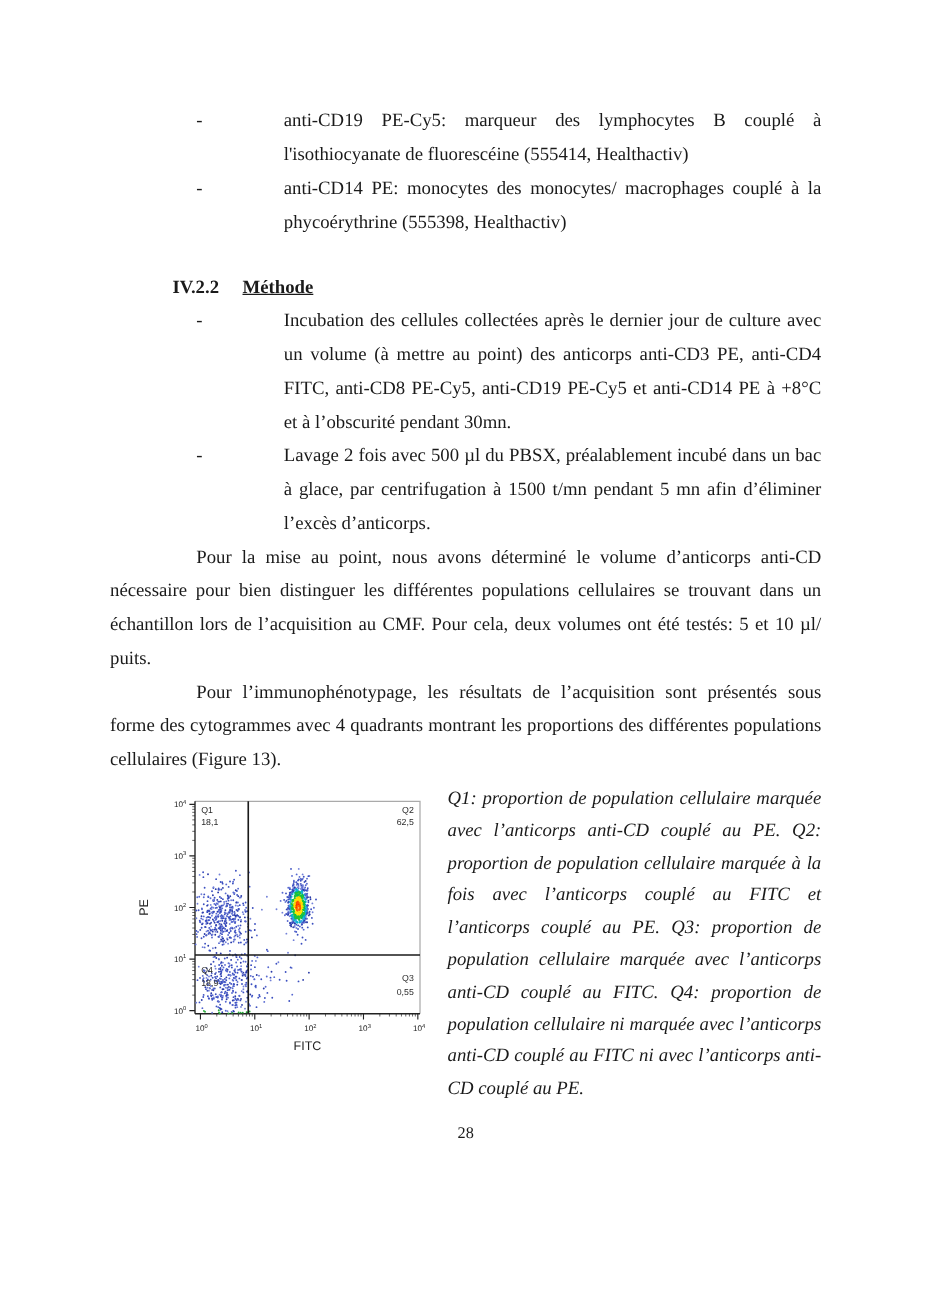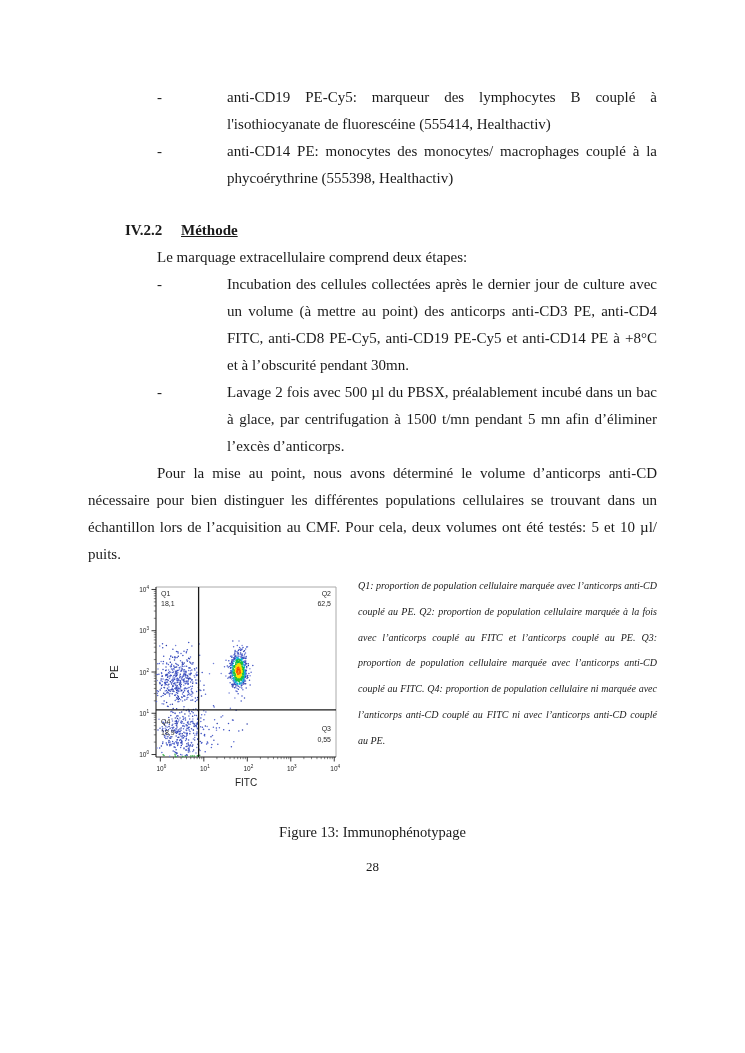--- a/index.html
+++ b/index.html
@@ -13,31 +13,31 @@
     overflow:hidden;
   }
   .content{
     position:absolute;
     left:88px; right:88px; top:84px;
     font-size:15px; line-height:27px;
   }
   .bullet{display:flex; margin-left:69px; text-align:justify;}
   .bullet .dash{width:23px; flex:0 0 23px;}
   .bullet .btext{flex:1;margin-left:47px;}
-  .heading{margin-left:37px; margin-top:25px; font-weight:bold;}
+  .heading{margin-left:50px; margin-top:25px; font-weight:bold;}
   .heading .hnum{display:inline-block; width:56px;}
   .heading .htitle{text-decoration:underline;}
   p{margin:0; text-align:justify;}
   p.indent{text-indent:69px;}
   .figure-row{display:flex; margin-top:5px;}
   .plot-wrap{flex:0 0 270px; width:270px; height:226px;}
   .legend{
     flex:1; margin-left:0px;
     font-style:italic; text-align:justify;
-    font-size:10px; line-height:25.8px;
+    font-size:15px; line-height:25.8px;
   }
   .caption{margin-top:20px; text-align:center; font-size:14.5px;}
   .pagenum{margin-top:7px; text-align:center; font-size:13px;}
   svg text{font-family:"Liberation Sans", sans-serif;}
 </style>
 </head>
 <body>
 
 <div class="page">
   <div class="content">
@@ -47,33 +47,33 @@
       <div class="btext">anti-CD19 PE-Cy5: marqueur des lymphocytes B couplé à l'isothiocyanate de fluorescéine (555414, Healthactiv)</div>
     </div>
     <div class="bullet">
       <span class="dash">-</span>
       <div class="btext">anti-CD14 PE: monocytes des monocytes/ macrophages couplé à la phycoérythrine (555398, Healthactiv)</div>
     </div>
 
     <div class="heading">
       <span class="hnum">IV.2.2</span><span class="htitle">Méthode</span>
     </div>
-    <p style="margin-left:69px;">Le marquage extracellulaire comprend deux étapes:</p>
 
     <div class="bullet">
       <span class="dash">-</span>
       <div class="btext">Incubation des cellules collectées après le dernier jour de culture avec un volume (à mettre au point) des anticorps anti-CD3 PE, anti-CD4 FITC, anti-CD8 PE-Cy5, anti-CD19 PE-Cy5 et anti-CD14 PE à +8°C et à l’obscurité pendant 30mn.</div>
     </div>
     <div class="bullet">
       <span class="dash">-</span>
       <div class="btext">Lavage 2 fois avec 500 µl du PBSX, préalablement incubé dans un bac à glace, par centrifugation à 1500 t/mn pendant 5 mn afin d’éliminer l’excès d’anticorps.</div>
     </div>
 
     <p class="indent">Pour la mise au point, nous avons déterminé le volume d’anticorps anti-CD nécessaire pour bien distinguer les différentes populations cellulaires se trouvant dans un échantillon lors de l’acquisition au CMF. Pour cela, deux volumes ont été testés: 5 et 10 µl/ puits.</p>
 
+    <p class="indent">Pour l’immunophénotypage, les résultats de l’acquisition sont présentés sous forme des cytogrammes avec 4 quadrants montrant les proportions des différentes populations cellulaires (Figure 13).</p>
 
     <div class="figure-row">
       <div class="plot-wrap" id="plot"><svg width="270" height="226" viewBox="0 0 270 226">
             <path d="M 68 14 L 248 14 L 248 184" fill="none" stroke="#aaaaaa" stroke-width="1"></path>
             <line x1="68" y1="14" x2="68" y2="184" stroke="#222222" stroke-width="1.1"></line>
             <line x1="68" y1="184" x2="248" y2="184" stroke="#222222" stroke-width="1.1"></line>
             <line x1="72.34782608695652" y1="184" x2="72.34782608695652" y2="188.5" stroke="#222222" stroke-width="0.9"></line>
             <text x="73.34782608695652" y="198" text-anchor="middle" font-size="6.5" fill="#222222">10<tspan font-size="4.6" dy="-3">0</tspan></text>
             <line x1="68" y1="181.5242718446602" x2="63.5" y2="181.5242718446602" stroke="#222222" stroke-width="0.9"></line>
             <text x="61" y="184.0242718446602" text-anchor="end" font-size="6.5" fill="#222222">10<tspan font-size="4.6" dy="-3">0</tspan></text>
@@ -1689,17 +1689,16 @@
             <text x="243" y="158" text-anchor="end" font-size="7" fill="#2a2a2a">Q3</text>
             <text x="243" y="169" text-anchor="end" font-size="7" fill="#2a2a2a">0,55</text>
             <text x="73" y="151" text-anchor="start" font-size="7" fill="#2a2a2a">Q4</text>
             <text x="73" y="162" text-anchor="start" font-size="7" fill="#2a2a2a">18,9</text>
             <text x="158" y="213" text-anchor="middle" font-size="10" fill="#222222">FITC</text>
             <text x="30" y="99" text-anchor="middle" font-size="10" fill="#222222" transform="rotate(-90 30 99)">PE</text>
           </svg></div>
       <div class="legend">Q1: proportion de population cellulaire marquée avec l’anticorps anti-CD couplé au PE. Q2: proportion de population cellulaire marquée à la fois avec l’anticorps couplé au FITC et l’anticorps couplé au PE. Q3: proportion de population cellulaire marquée avec l’anticorps anti-CD couplé au FITC. Q4: proportion de population cellulaire ni marquée avec l’anticorps anti-CD couplé au FITC ni avec l’anticorps anti-CD couplé au PE.</div>
     </div>
 
-    <div class="caption">Figure 13: Immunophénotypage</div>
     <div class="pagenum">28</div>
 
   </div>
 </div>
 
 </body></html>

